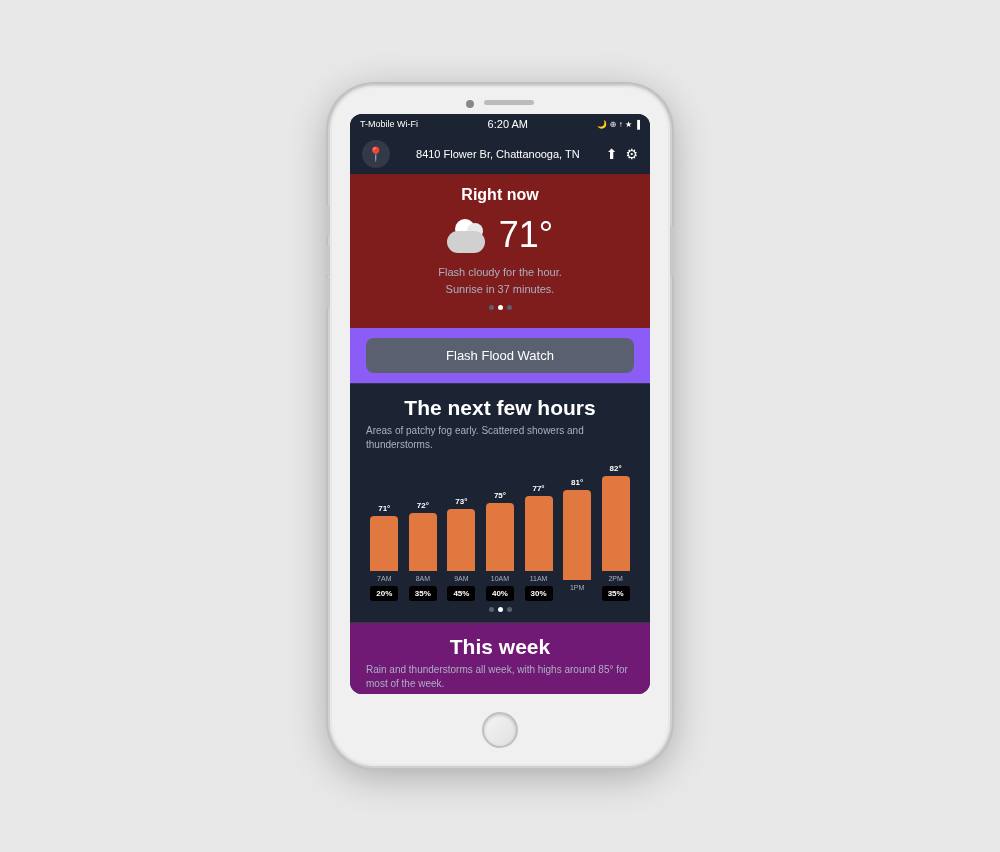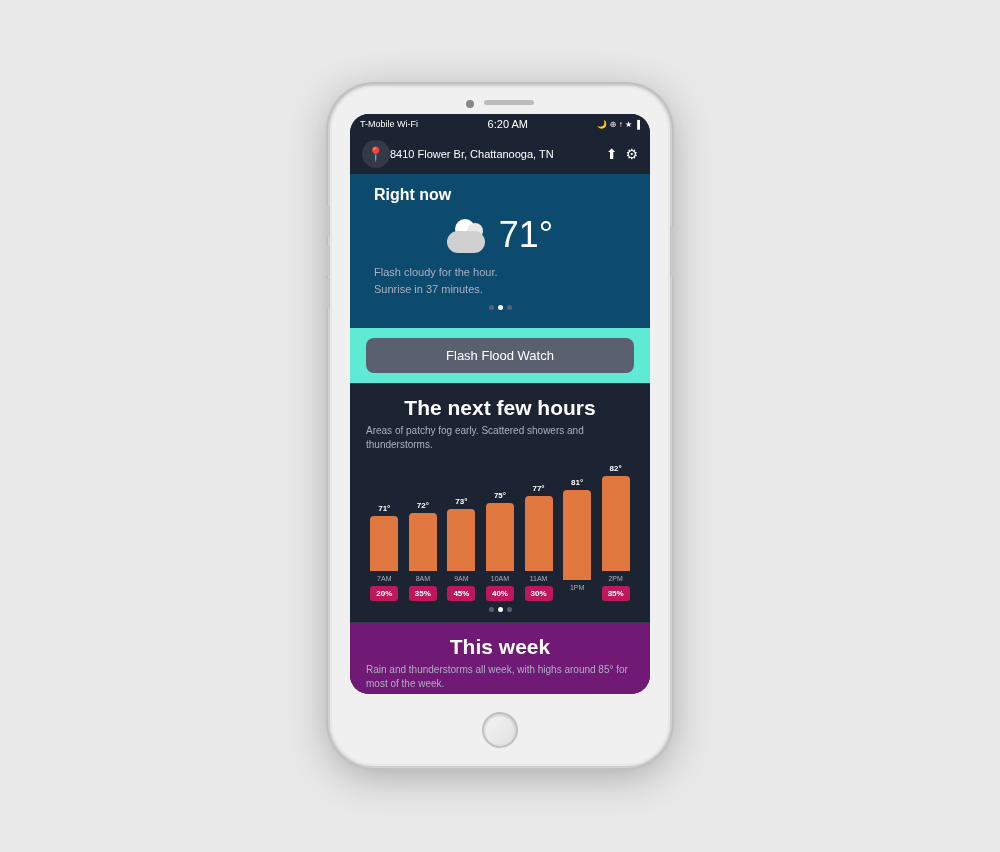--- a/index.html
+++ b/index.html
@@ -66,21 +66,21 @@
       width: 50px;
       height: 5px;
       background: #bbb;
       border-radius: 3px;
     }
 
     .phone-screen {
       width: 300px;
       height: 580px;
       background: #1c2333;
-      border-radius: 19px;
+      border-radius: 12px;
       overflow: hidden;
       display: flex;
       flex-direction: column;
       position: relative;
     }
 
     
     .status-bar {
       background: #1c2333;
       color: #fff;
@@ -109,20 +109,21 @@
       border-radius: 50%;
       width: 28px;
       height: 28px;
       display: flex;
       align-items: center;
       justify-content: center;
     }
     .location-text {
       color: #fff;
       font-size: 11px;
+      text-align: center;
       flex: 1;
     }
     .header-actions {
       display: flex;
       gap: 8px;
       align-items: center;
     }
     .header-icon {
       color: #fff;
       font-size: 14px;
@@ -132,22 +133,22 @@
     
     .scroll-content {
       flex: 1;
       overflow-y: auto;
       overflow-x: hidden;
     }
     .scroll-content::-webkit-scrollbar { display: none; }
 
     
     .right-now-section {
-      background: #0c4a6e;
-      text-align: left;
+      background: #7f1d1d;
+      text-align: center;
       padding: 12px 24px 16px;
     }
     .right-now-title {
       color: #fff;
       font-size: 16px;
       font-weight: 700;
       margin-bottom: 10px;
     }
     .current-weather {
       display: flex;
@@ -209,21 +210,21 @@
       width: 5px;
       height: 5px;
       background: #5a6070;
       border-radius: 50%;
     }
     .dot.active { background: #fff; }
 
     
     .alert-section {
       padding: 10px 16px;
-      background: #5eead4;
+      background: #8b5cf6;
     }
     .flash-flood-btn {
       background: #5a6070;
       color: #fff;
       border: none;
       border-radius: 8px;
       width: 100%;
       padding: 10px;
       font-size: 13px;
       font-weight: 500;
@@ -281,21 +282,21 @@
       width: 28px;
       border-radius: 4px 4px 0 0;
       background: #e07840;
     }
     .hour-time {
       color: #aab0c0;
       font-size: 7px;
       margin-top: 2px;
     }
     .hour-precip {
-      background: #be185d;
+      background: #000000;
       color: #fff;
       font-size: 8px;
       font-weight: 600;
       border-radius: 3px;
       padding: 3px 2px;
       text-align: center;
       width: 28px;
       margin-top: 2px;
     }
     .hour-precip.empty {

